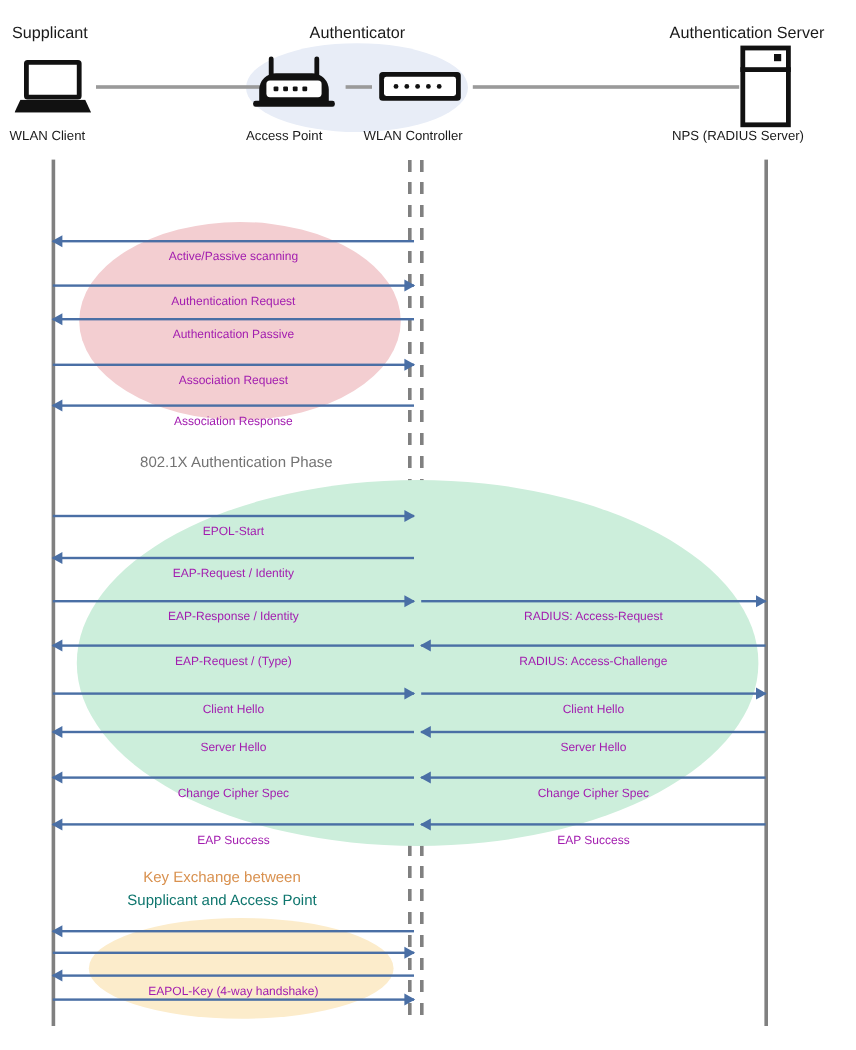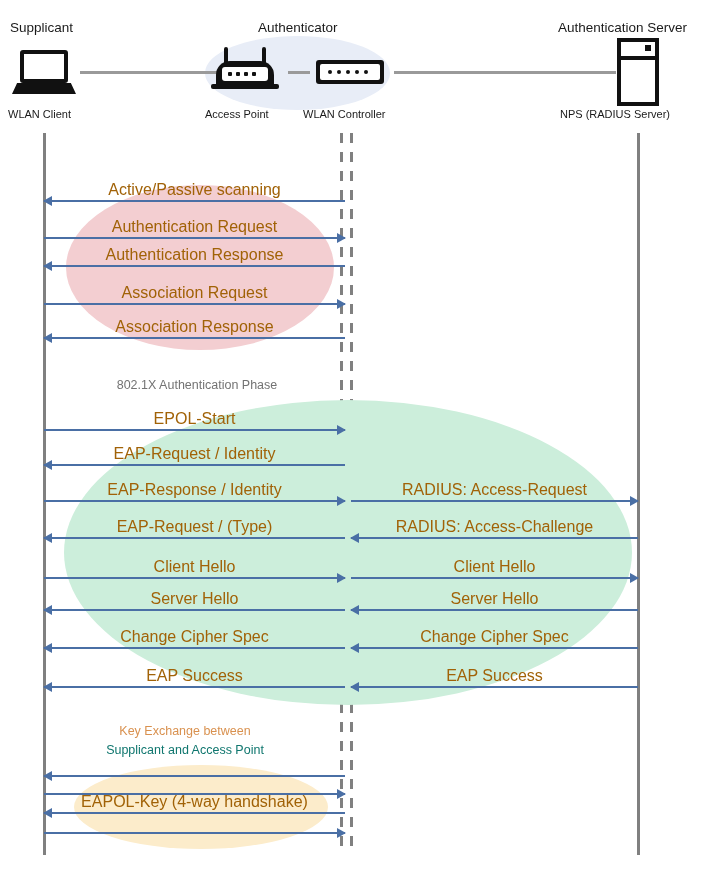--- a/index.html
+++ b/index.html
@@ -63,21 +63,21 @@
 
   
   .phase-label{position:absolute;font-size:12.5px;white-space:nowrap;text-align:center;line-height:19px;}
 
   
   .msg{position:absolute;height:2px;background:#4a6fa5;}
   .msg .head{position:absolute;top:-4px;width:0;height:0;
     border-top:5px solid transparent;border-bottom:5px solid transparent;}
   .msg.to-right .head{right:-1px;border-left:9px solid #4a6fa5;}
   .msg.to-left  .head{left:-1px;border-right:9px solid #4a6fa5;}
-  .msg-label{position:absolute;font-size:16px;color:#a16207;white-space:nowrap;text-align:center;}
+  .msg-label{position:absolute;font-size:10px;color:#a21caf;white-space:nowrap;text-align:center;margin-top:28px;}
 </style>
 </head>
 <body>
 
 <div id="stage">
 
   <div class="auth-blob"></div>
 
   <div class="link" style="left:80px;top:71px;width:138px;"></div>
   <div class="link" style="left:288px;top:71px;width:22px;"></div>
@@ -146,21 +146,21 @@
         <span class="head"></span>
       </div>
       <div class="msg-label" style="left: 44px; width: 301px; top: 181px;">Active/Passive scanning</div>
       <div class="msg to-right" style="left: 44px; top: 237px; width: 301px;">
         <span class="head"></span>
       </div>
       <div class="msg-label" style="left: 44px; width: 301px; top: 218px;">Authentication Request</div>
       <div class="msg to-left" style="left: 44px; top: 265px; width: 301px;">
         <span class="head"></span>
       </div>
-      <div class="msg-label" style="left: 44px; width: 301px; top: 246px;">Authentication Response</div>
+      <div class="msg-label" style="left: 44px; width: 301px; top: 246px;">Authentication Passive</div>
       <div class="msg to-right" style="left: 44px; top: 303px; width: 301px;">
         <span class="head"></span>
       </div>
       <div class="msg-label" style="left: 44px; width: 301px; top: 284px;">Association Request</div>
       <div class="msg to-left" style="left: 44px; top: 337px; width: 301px;">
         <span class="head"></span>
       </div>
       <div class="msg-label" style="left: 44px; width: 301px; top: 318px;">Association Response</div>
       <div class="msg to-right" style="left: 44px; top: 429px; width: 301px;">
         <span class="head"></span>

